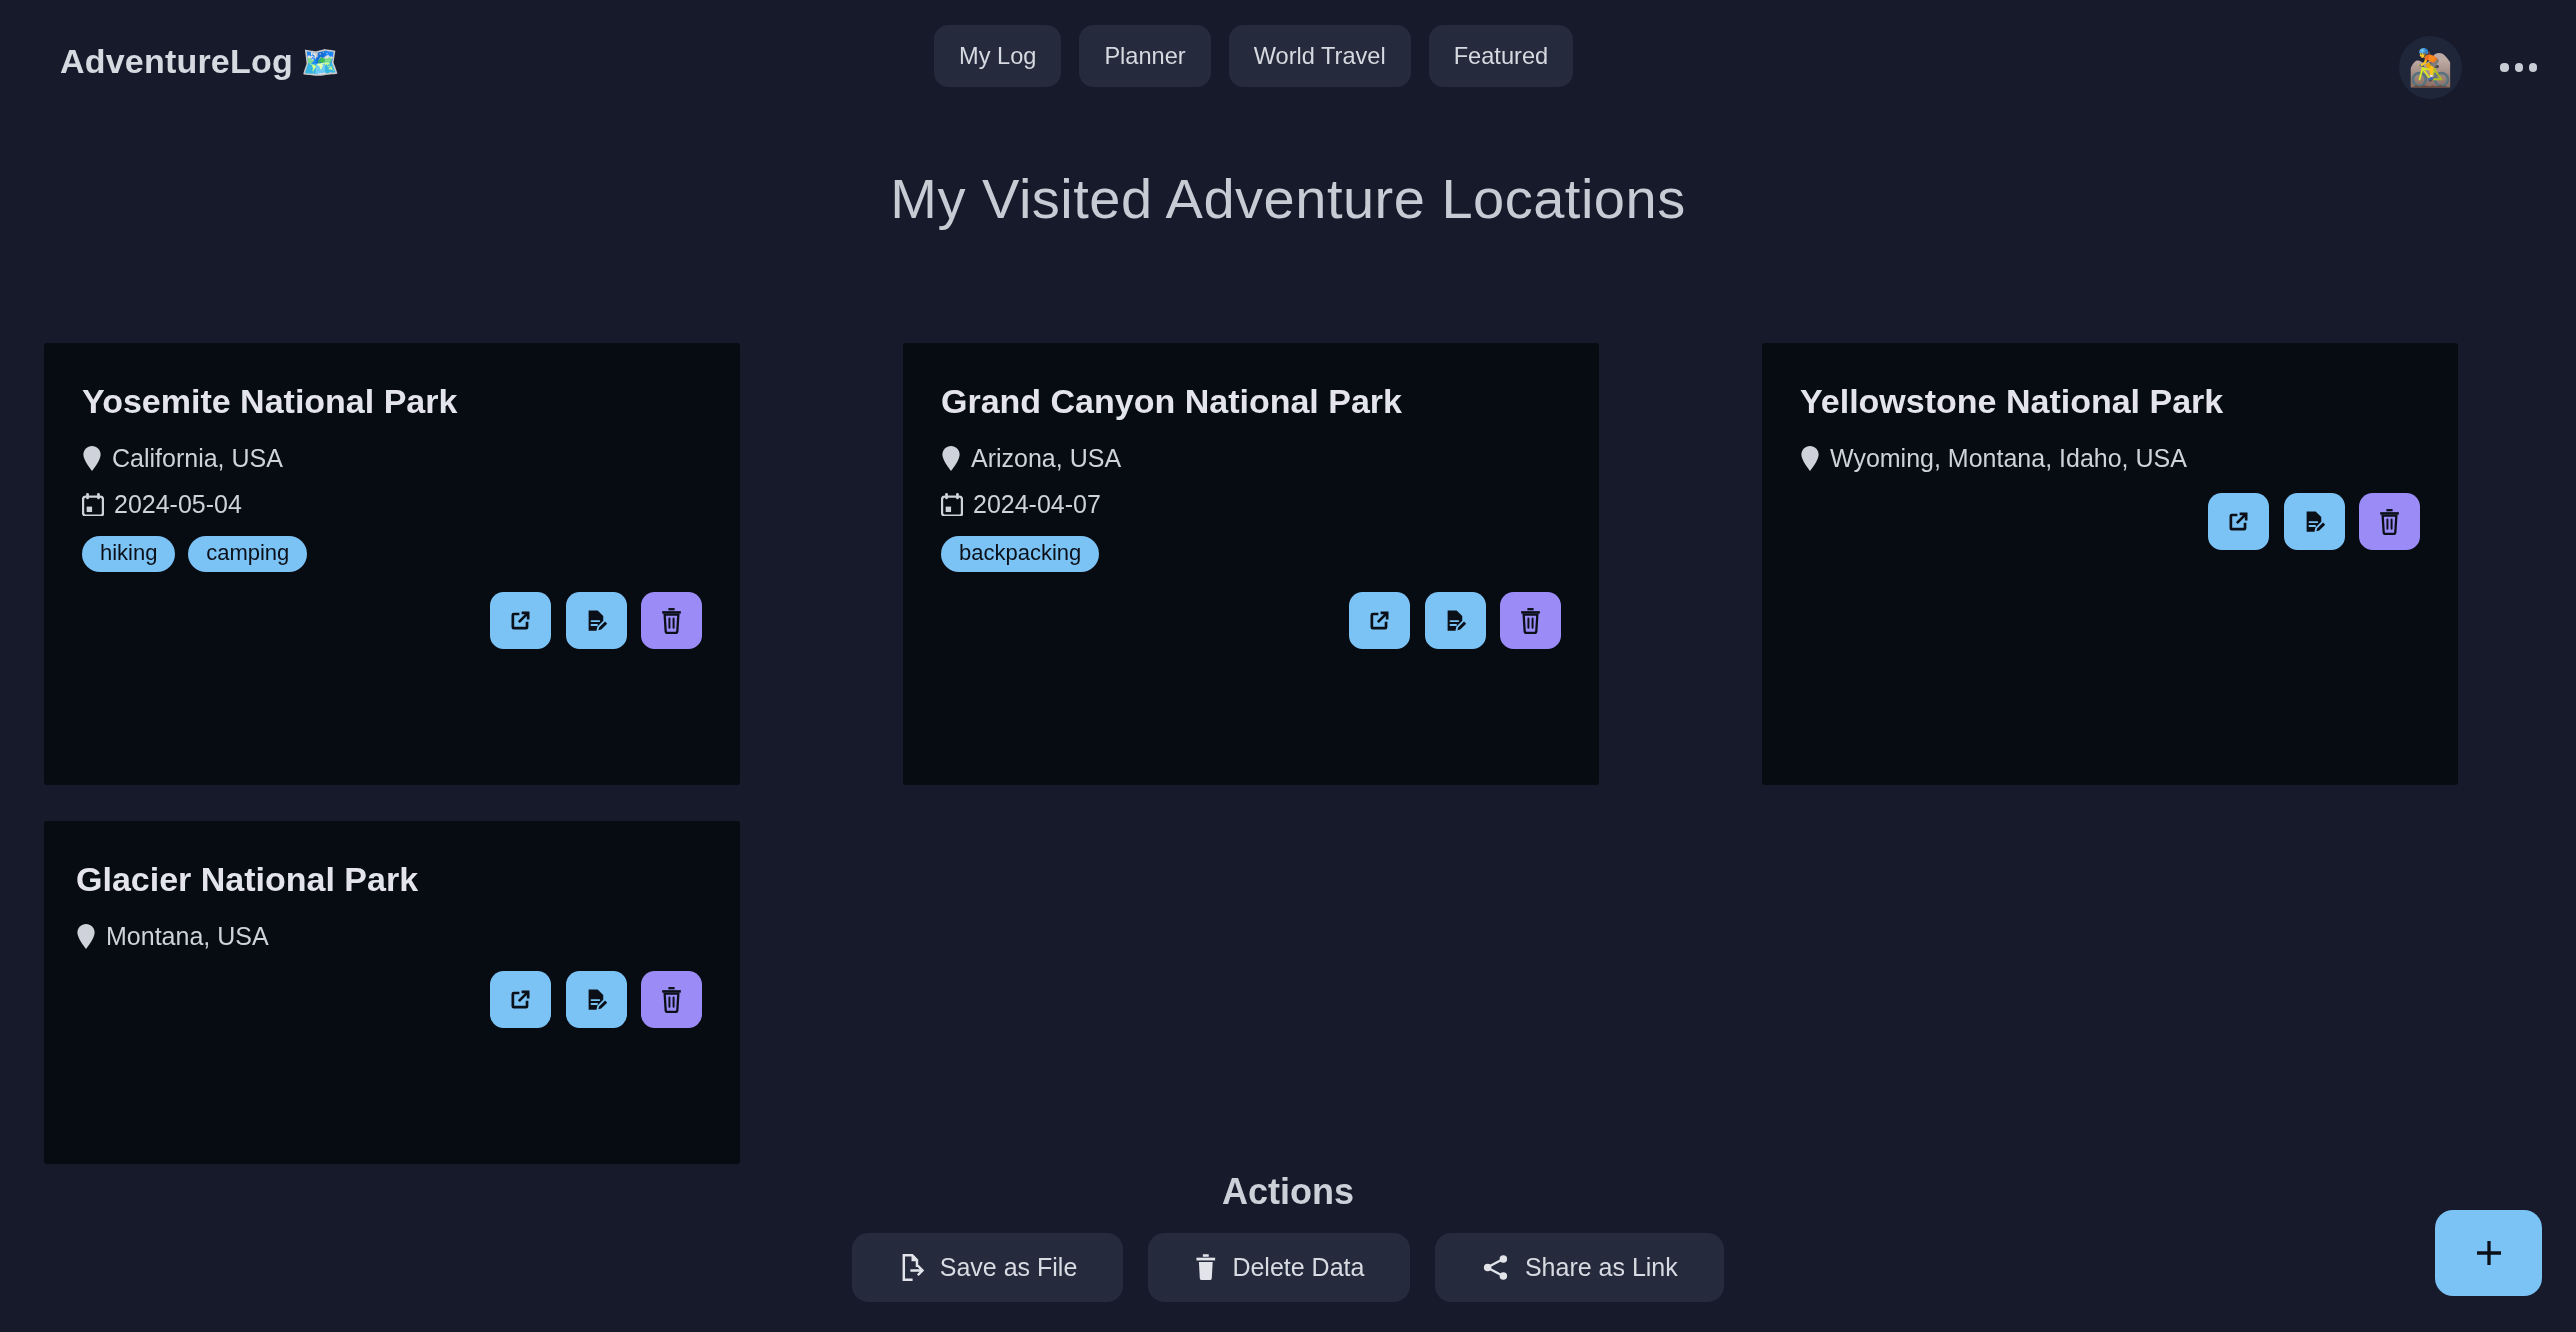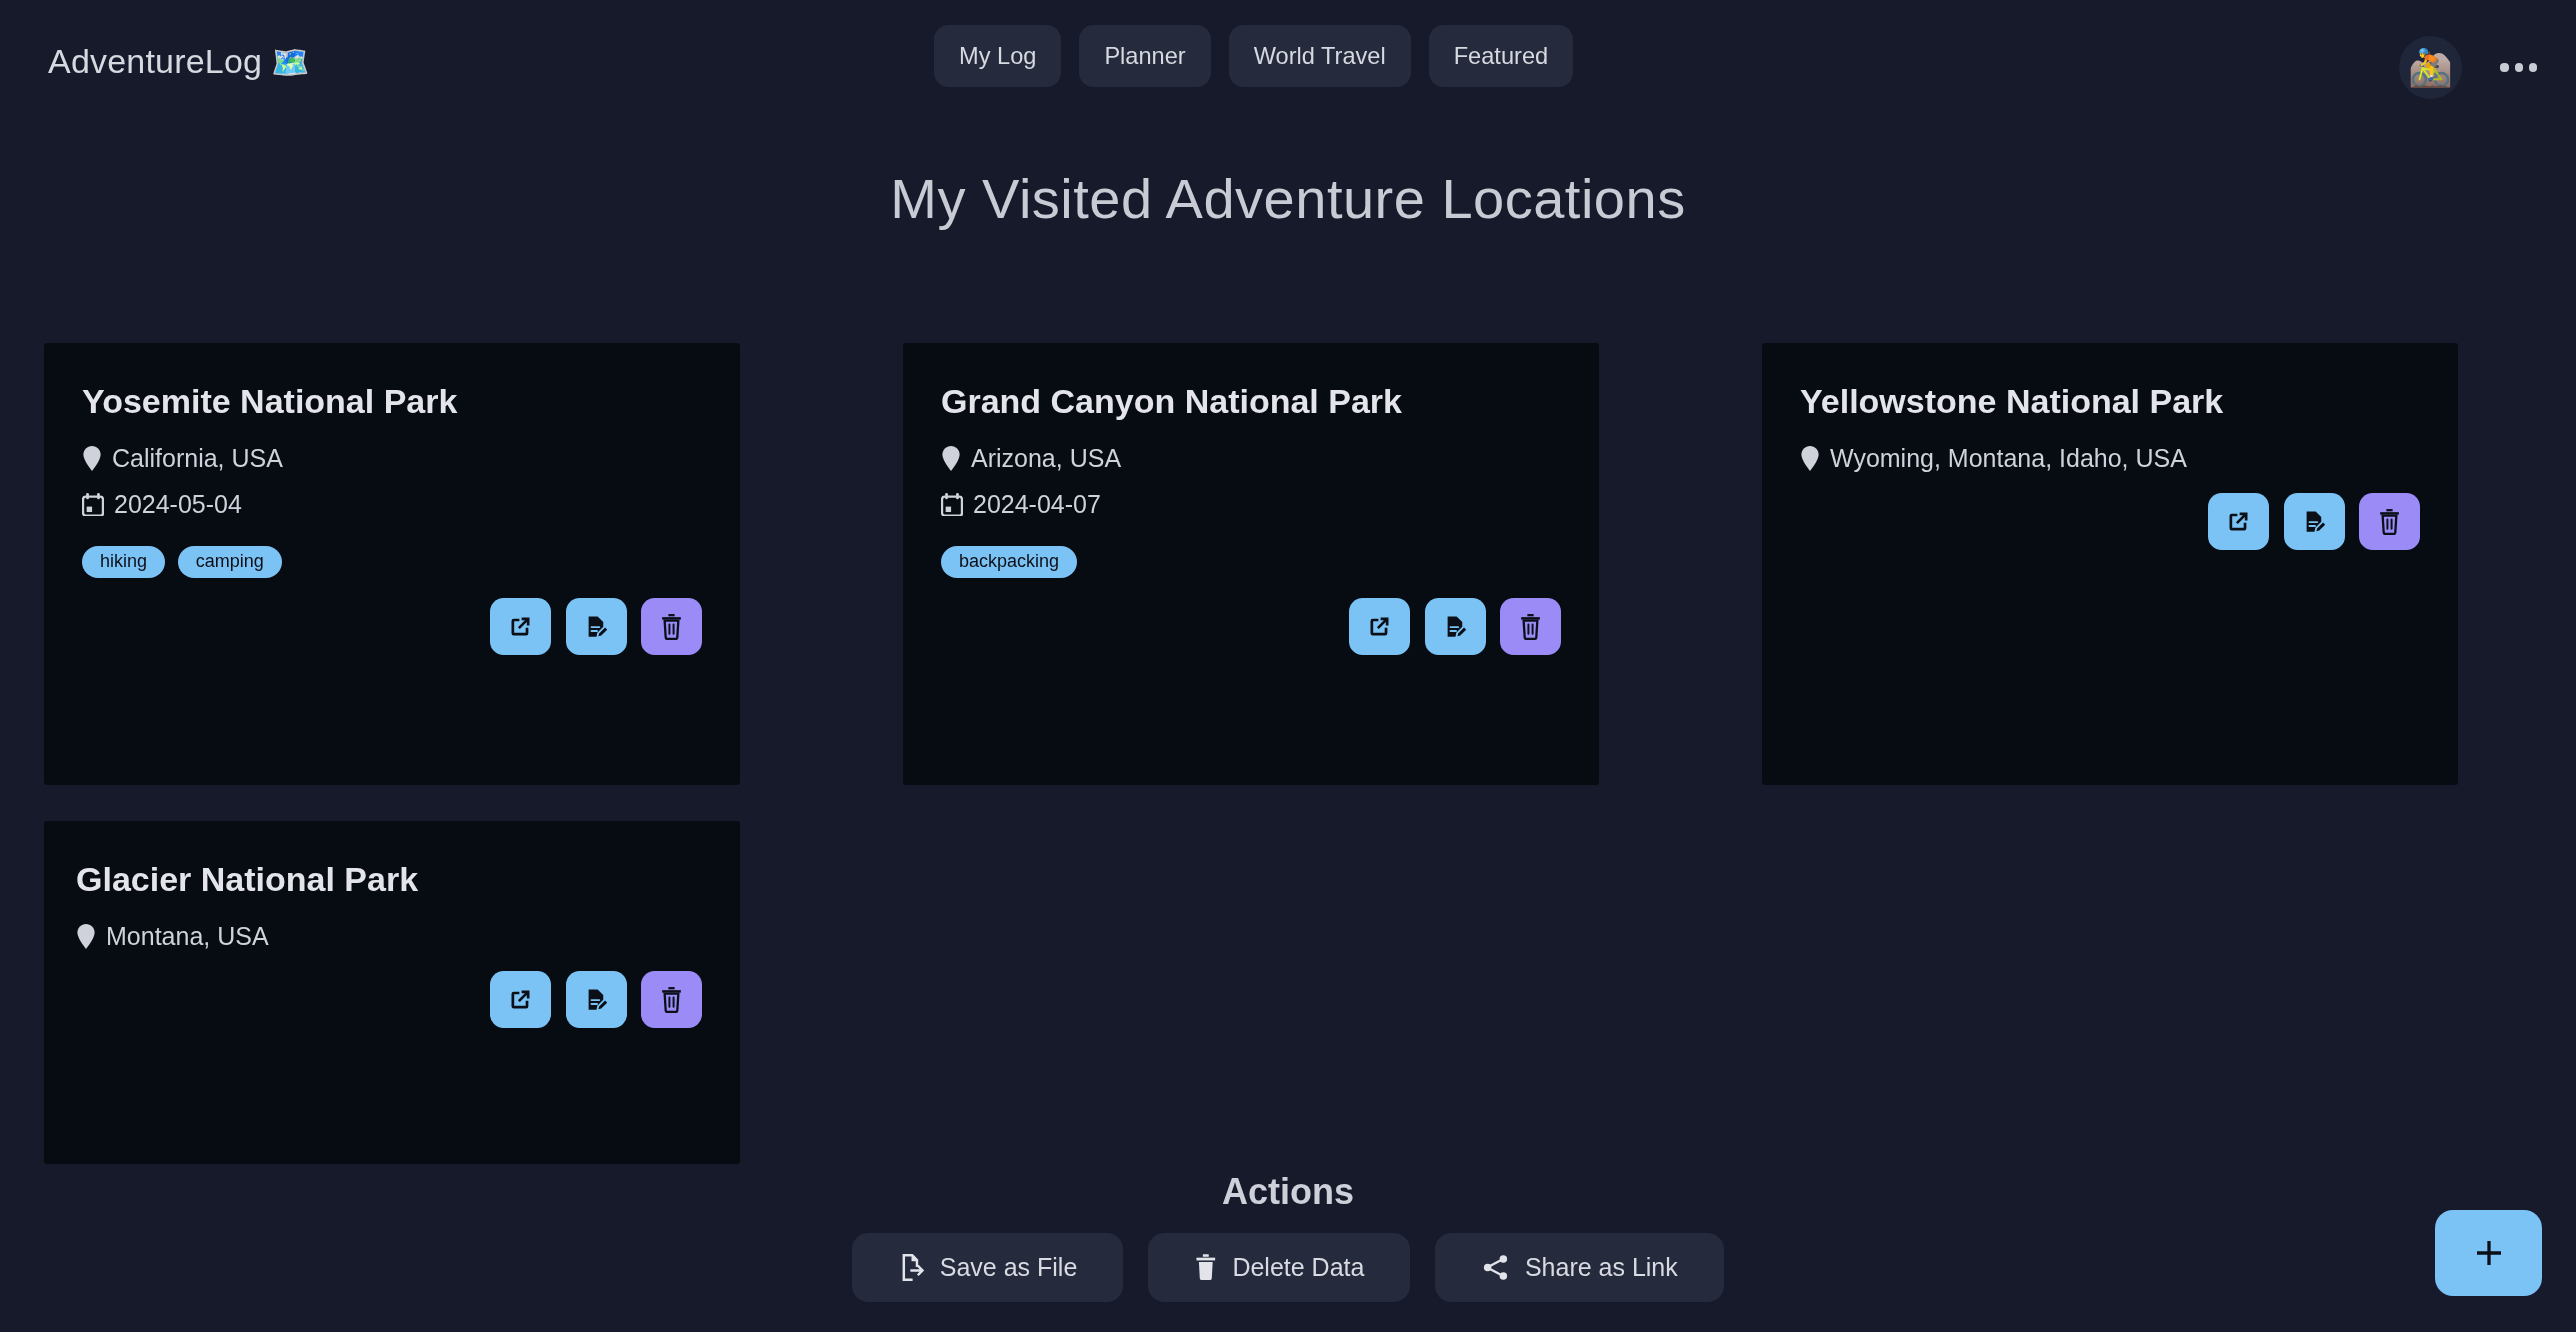--- a/index.html
+++ b/index.html
@@ -9,22 +9,22 @@
     font-family: "Liberation Sans", sans-serif;
     overflow: hidden;
   }
   body { position: relative; }
 
   
   .topbar {
     position: absolute; top: 0; left: 0; width: 2576px; height: 136px;
   }
   .brand {
-    position: absolute; left: 48px; top: 42px;
-    font-size: 34px; font-weight: 400; color: #d6d9e0;
+    position: absolute; left: 60px; top: 42px;
+    font-size: 34px; font-weight: 700; color: #d6d9e0;
     letter-spacing: 0.2px; white-space: nowrap;
   }
   .brand .emoji { font-size: 31px; margin-left: 9px; }
 
   .navtabs {
     position: absolute; left: 934px; top: 24.5px;
     display: flex; gap: 18px; align-items: center;
   }
   .navtab {
     background: #252b3d; border: none; border-radius: 14.5px;
@@ -85,21 +85,21 @@
   .meta-row {
     display: flex; align-items: center; gap: 10px;
     font-size: 25px; color: #cfd2da; margin-bottom: 17px;
   }
   .meta-row svg { flex: 0 0 auto; }
 
   .tags { display: flex; gap: 12.7px; margin-top: 3.6px; margin-bottom: 5.4px; flex-wrap: wrap; }
   .tag {
     background: #7cc3f5; color: #0b1018;
     border-radius: 905px; padding: 6.3px 18px 8.2px 18px;
-    font-size: 18px; line-height: 1; margin-top: 10px;
+    font-size: 22px; line-height: 1;
   }
 
   .card-actions {
     display: flex; gap: 14.5px; justify-content: flex-end;
     margin-top: 20px;
   }
   .icon-btn {
     width: 61px; height: 57px; border-radius: 13.6px; border: none;
     cursor: pointer; display: flex; align-items: center; justify-content: center;
   }

